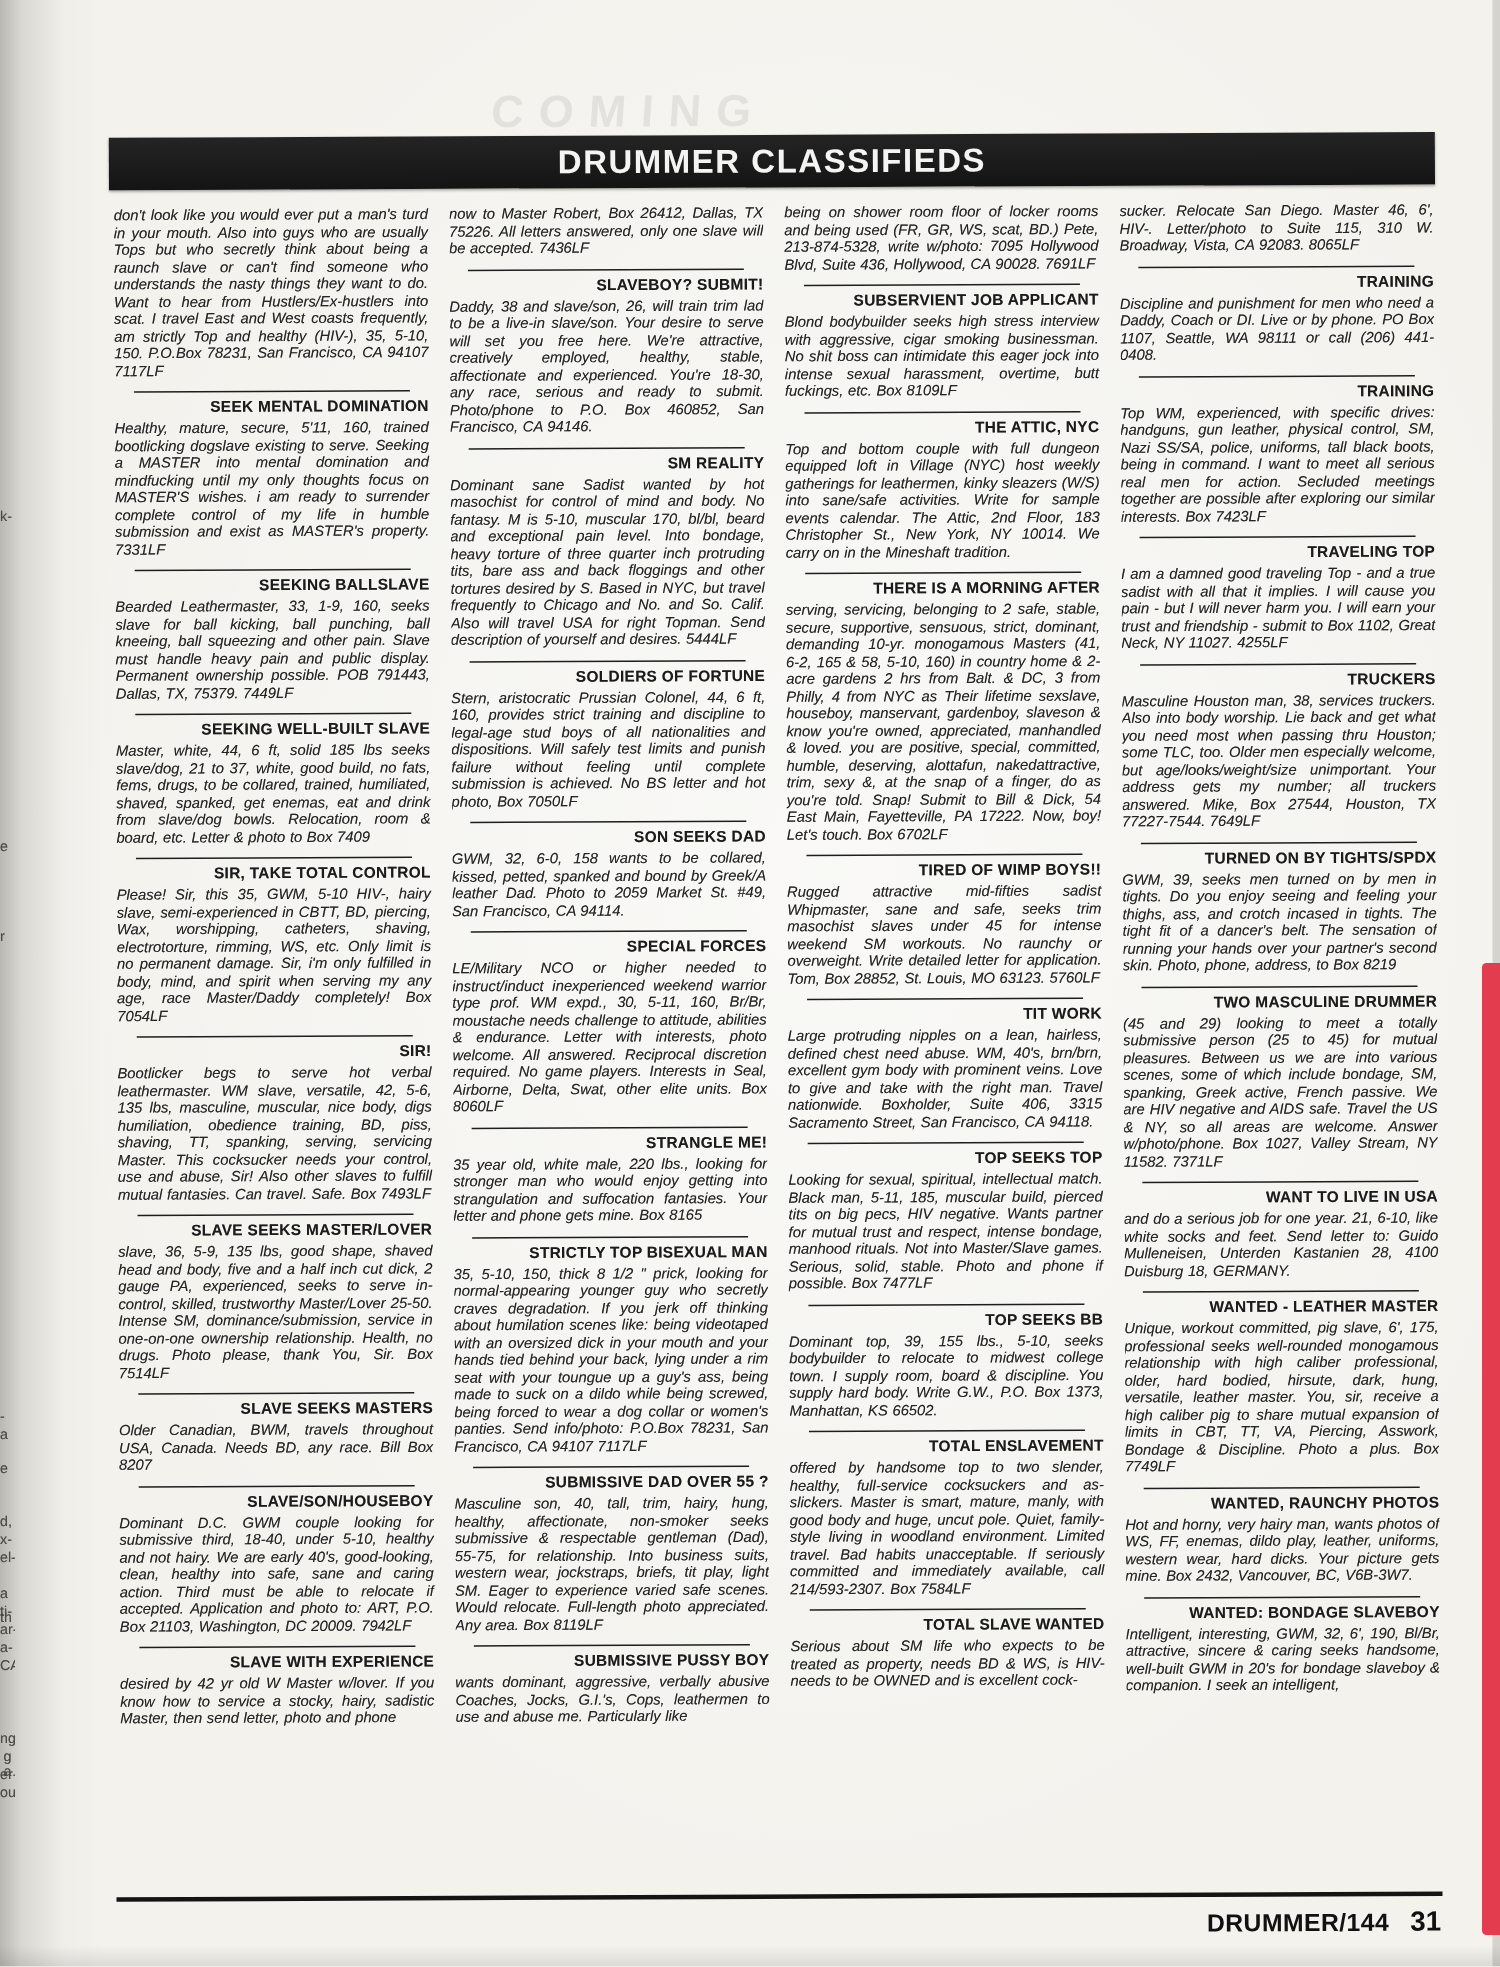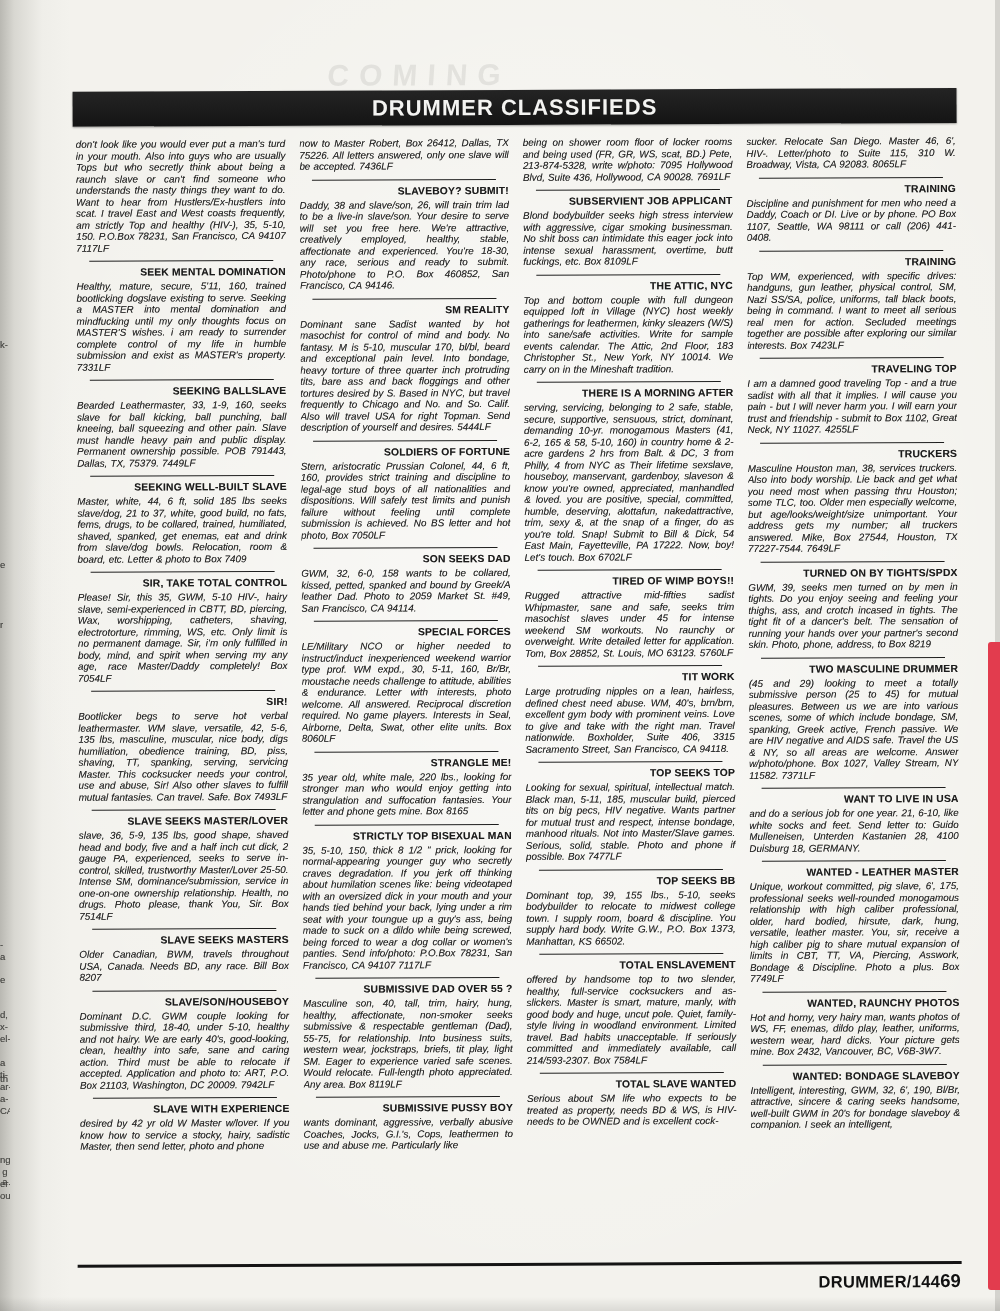--- a/index.html
+++ b/index.html
@@ -51,21 +51,21 @@
     font-style:italic;
   }
   .divider{
     border-top:1.8px solid #1e1e1e;width:88%;margin:7px auto 5px auto;
   }
   .footrule{
     position:absolute;left:75px;top:1263px;width:884px;height:2.6px;background:#141414;
   }
   .footer{
     position:absolute;right:42px;top:1272px;
-    display:flex;align-items:baseline;color:#111;
+    display:flex;align-items:baseline;gap:14px;color:#111;
   }
   .footer .mag{font-weight:bold;font-size:16.5px;letter-spacing:0.3px;}
   .footer .pg{font-weight:bold;font-size:18.5px;}
   .gutter{
     position:absolute;left:0;top:0;width:10px;height:1311px;overflow:hidden;
   }
   .gutter span{
     position:absolute;left:0;font-size:9.5px;line-height:10px;color:#4c4c48;
     text-shadow:0 0 0.4px rgba(0,0,0,0.4);
   }
@@ -237,20 +237,20 @@
           <div class="ad-body">Hot and horny, very hairy man, wants photos of WS, FF, enemas, dildo play, leather, uniforms, western wear, hard dicks. Your picture gets mine. Box 2432, Vancouver, BC, V6B-3W7.</div>
           <div class="divider"></div>
           <div class="ad-title">WANTED: BONDAGE SLAVEBOY</div>
           <div class="ad-body">Intelligent, interesting, GWM, 32, 6', 190, Bl/Br, attractive, sincere &amp; caring seeks handsome, well-built GWM in 20's for bondage slaveboy &amp; companion. I seek an intelligent,</div>
         </div>
     </div>
 
     <div class="footrule"></div>
     <div class="footer">
       <span class="mag">DRUMMER/144</span>
-      <span class="pg">69</span>
+      <span class="pg">31</span>
     </div>
   </div>
 
   <div class="edge-gray"></div>
   <div class="edge-red" style="background: rgb(226, 60, 78);"></div>
   <div class="bottom-edge"></div>
 </div>
 
 </body></html>

